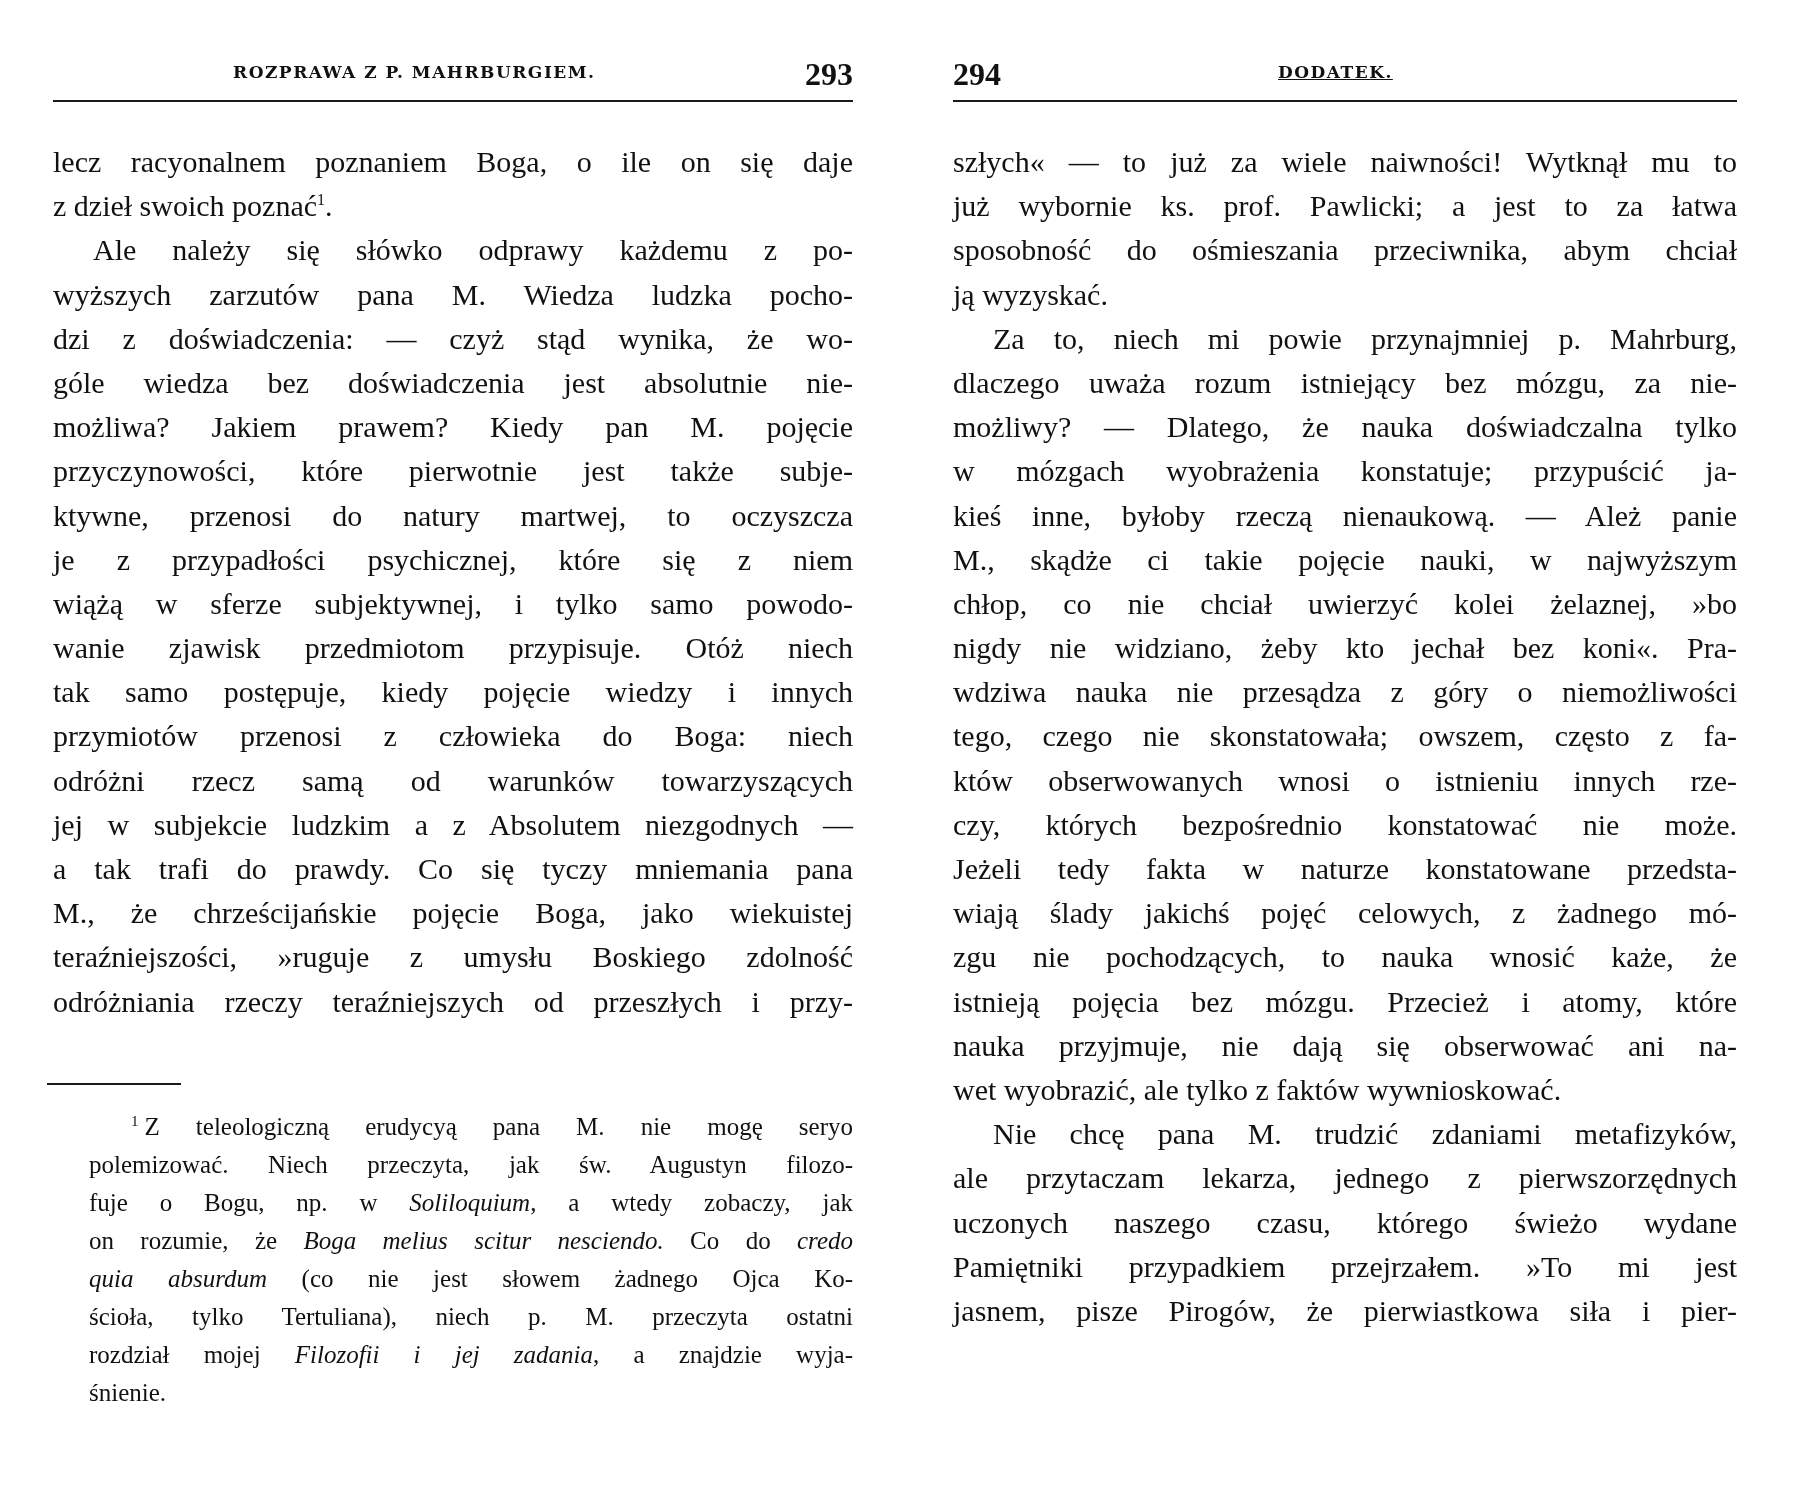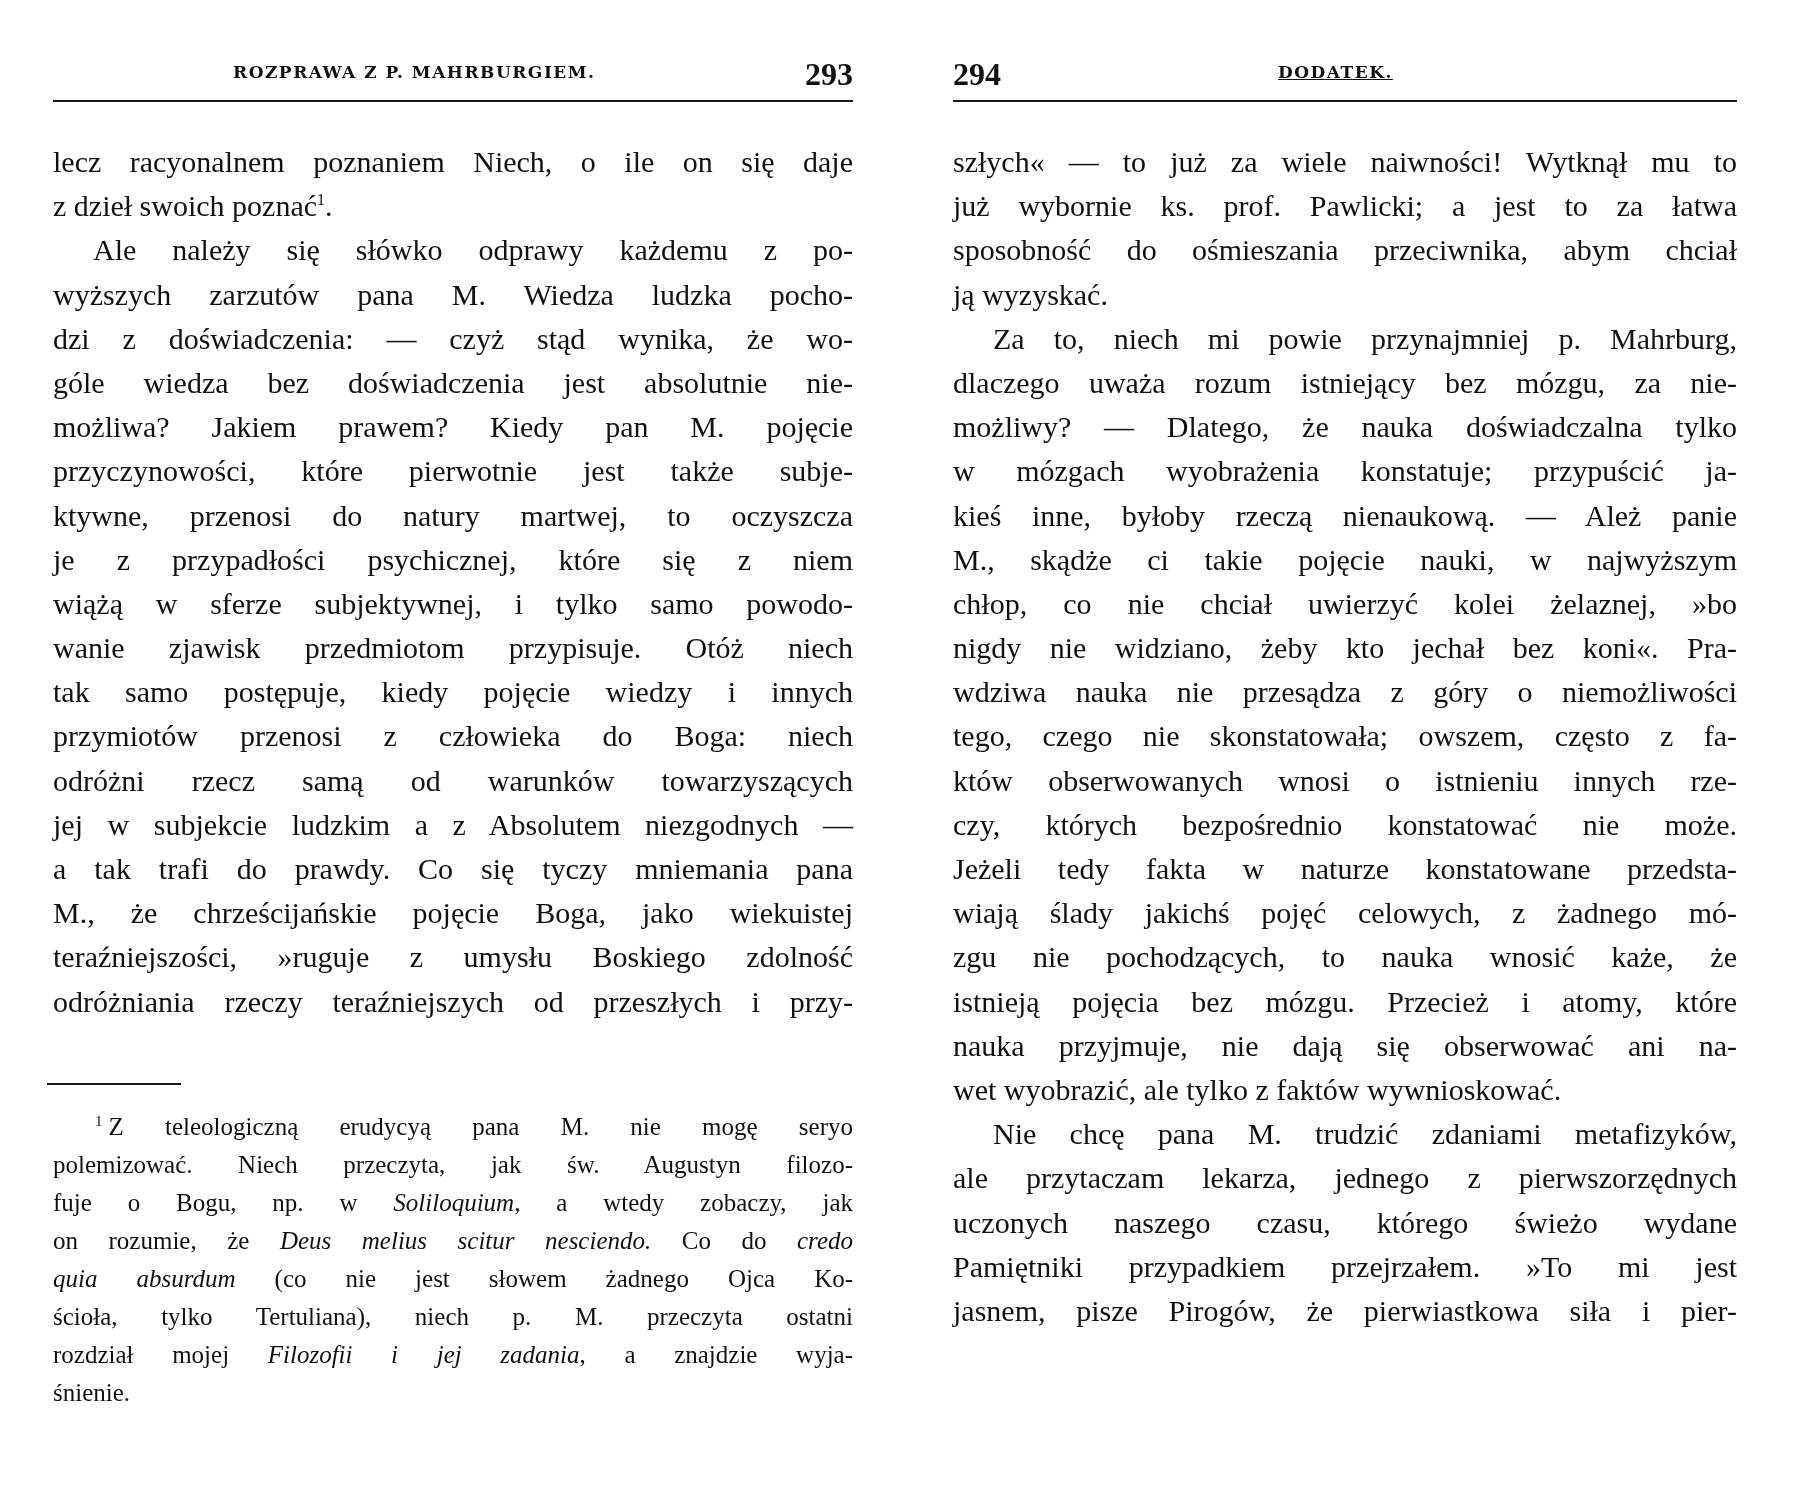--- a/index.html
+++ b/index.html
@@ -14,39 +14,39 @@
   .rh-num { position: absolute; top: 0; font-size: 32px; font-weight: bold; font-family: "Liberation Serif", serif; }
   .page.left .rh-num { right: 0; }
   .page.right .rh-num { left: 0; }
   .head-rule { position: absolute; top: 100px; left: 0; right: 0; height: 2px; background: #1a1a1a; }
   .body-text { position: absolute; top: 140px; left: 0; right: 0; font-family: "Liberation Serif", serif; font-size: 30px; }
   .line { display: block; height: 44.2px; line-height: 44.2px; white-space: nowrap; text-align: justify; text-align-last: justify; }
   .line.indent { padding-left: 40px; }
   .line.last { text-align-last: left; }
   .fn-rule { position: absolute; top: 1083px; left: -6px; width: 134px; height: 2px; background: #1a1a1a; }
   .footnotes { position: absolute; top: 1108px; left: 0; right: 0; font-family: "Liberation Serif", serif; font-size: 25px; }
-  .fn-line { display: block; height: 38px; line-height: 38px; white-space: nowrap; text-align: justify; text-align-last: justify; }
+  .fn-line { display: block; height: 38px; line-height: 38px; white-space: nowrap; text-align: justify; text-align-last: justify; margin-left: 36px; }
   .fn-line.indent { padding-left: 42px; }
   .fn-line.last { text-align-last: left; }
   .fn-mark { font-size: 15px; vertical-align: super; line-height: 0; margin-right: 6px; }
   sup.ref { font-size: 16px; line-height: 0; vertical-align: super; }
   i { font-style: italic; }
 </style>
 </head>
 <body>
 
 <div class="page left">
   <div class="running-head">
     <span class="rh-title">ROZPRAWA Z P. MAHRBURGIEM.</span>
     <span class="rh-num">293</span>
   </div>
   <div class="head-rule"></div>
 
   <div class="body-text">
-    <span class="line">lecz racyonalnem poznaniem Niech, o ile on się daje</span>
+    <span class="line">lecz racyonalnem poznaniem Boga, o ile on się daje</span>
     <span class="line last"><span>z dzieł swoich poznać</span><sup class="ref">1</sup>.</span>
     <span class="line indent">Ale należy się słówko odprawy każdemu z po-</span>
     <span class="line">wyższych zarzutów pana M. Wiedza ludzka pocho-</span>
     <span class="line">dzi z doświadczenia: — czyż stąd wynika, że wo-</span>
     <span class="line">góle wiedza bez doświadczenia jest absolutnie nie-</span>
     <span class="line">możliwa? Jakiem prawem? Kiedy pan M. pojęcie</span>
     <span class="line">przyczynowości, które pierwotnie jest także subje-</span>
     <span class="line">ktywne, przenosi do natury martwej, to oczyszcza</span>
     <span class="line">je z przypadłości psychicznej, które się z niem</span>
     <span class="line">wiążą w sferze subjektywnej, i tylko samo powodo-</span>
@@ -60,21 +60,21 @@
     <span class="line">teraźniejszości, »ruguje z umysłu Boskiego zdolność</span>
     <span class="line">odróżniania rzeczy teraźniejszych od przeszłych i przy-</span>
   </div>
 
   <div class="fn-rule"></div>
 
   <div class="footnotes">
     <span class="fn-line indent"><span class="fn-mark">1</span><span>Z teleologiczną erudycyą pana M. nie mogę seryo</span></span>
     <span class="fn-line">polemizować. Niech przeczyta, jak św. Augustyn filozo-</span>
     <span class="fn-line" id="fn2">fuje o Bogu, np. w <i>Soliloquium</i>, a wtedy zobaczy, jak</span>
-    <span class="fn-line" id="fn3">on rozumie, że <i>Deus melius scitur nesciendo.</i> Co do <i>credo</i></span>
+    <span class="fn-line" id="fn3">on rozumie, że <i>Boga melius scitur nesciendo.</i> Co do <i>credo</i></span>
     <span class="fn-line" id="fn4"><i>quia absurdum</i> (co nie jest słowem żadnego Ojca Ko-</span>
     <span class="fn-line">ścioła, tylko Tertuliana), niech p. M. przeczyta ostatni</span>
     <span class="fn-line" id="fn6">rozdział mojej <i>Filozofii i jej zadania</i>, a znajdzie wyja-</span>
     <span class="fn-line last">śnienie.</span>
   </div>
 </div>
 
 <div class="page right">
   <div class="running-head">
     <span class="rh-num">294</span>

